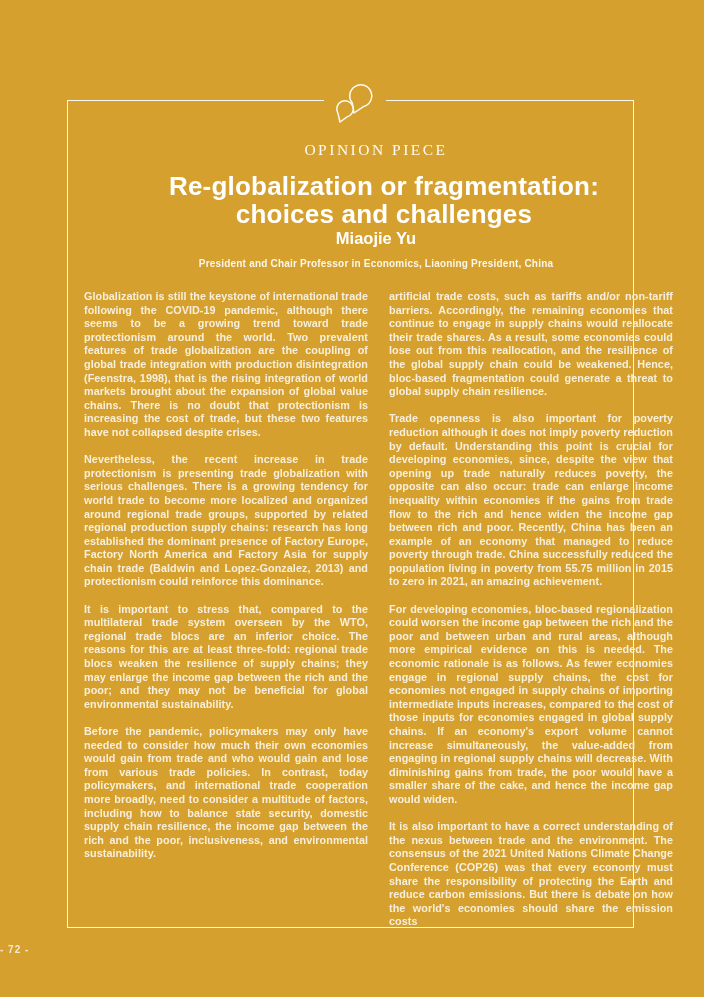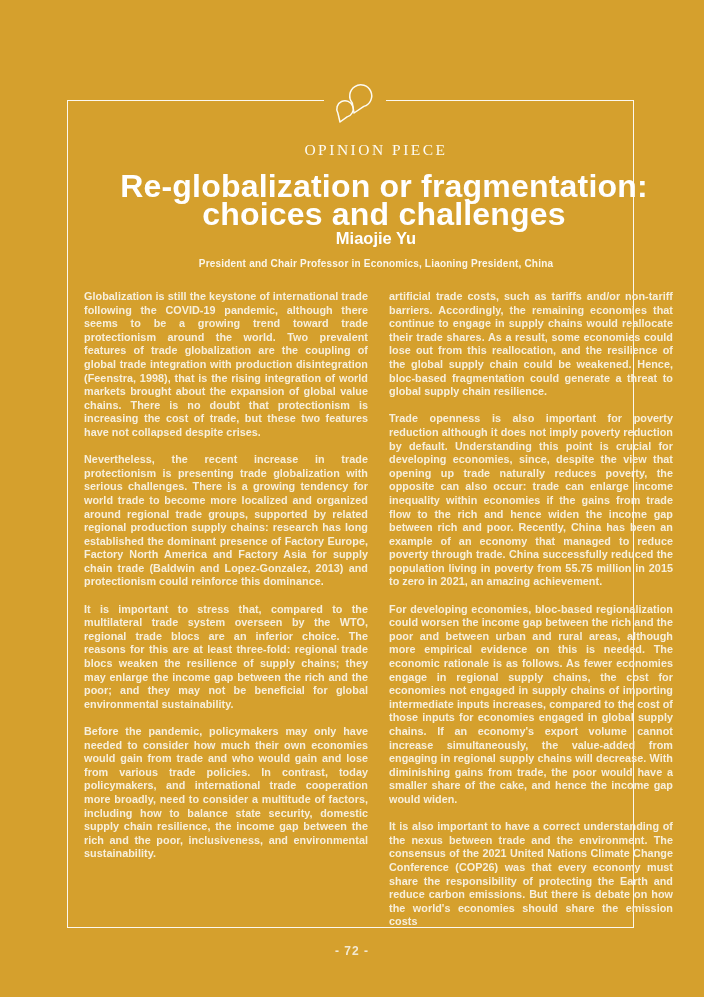--- a/index.html
+++ b/index.html
@@ -38,21 +38,21 @@
     margin-top: 41px;
     text-align: center;
     font-family: "Liberation Serif", serif;
     font-size: 15.5px;
     letter-spacing: 2.5px;
     color: #FDFBF4;
   }
   .title {
     margin: 13px 0 0 16px;
     text-align: center;
-    font-size: 32px;
+    font-size: 26px;
     font-weight: bold;
     line-height: 28px;
     letter-spacing: 0.2px;
     color: #FFFFFF;
   }
   .author {
     margin-top: 1px;
     text-align: center;
     font-size: 16.5px;
     font-weight: bold;
@@ -80,22 +80,21 @@
     text-align: justify;
     letter-spacing: 0.05px;
     color: #F7EFDC;
     hyphens: none;
   }
   .col p:last-child { margin-bottom: 0; }
   .page-number {
     position: absolute;
     top: 944px; left: 0;
     width: 100%;
-    text-align: center;
-    font-size: 12px;
+    font-size: 10px;
     font-weight: bold;
     letter-spacing: 1px;
     color: #F3E9D2;
   }
 </style>
 </head>
 <body>
 
 <div class="page">
 

